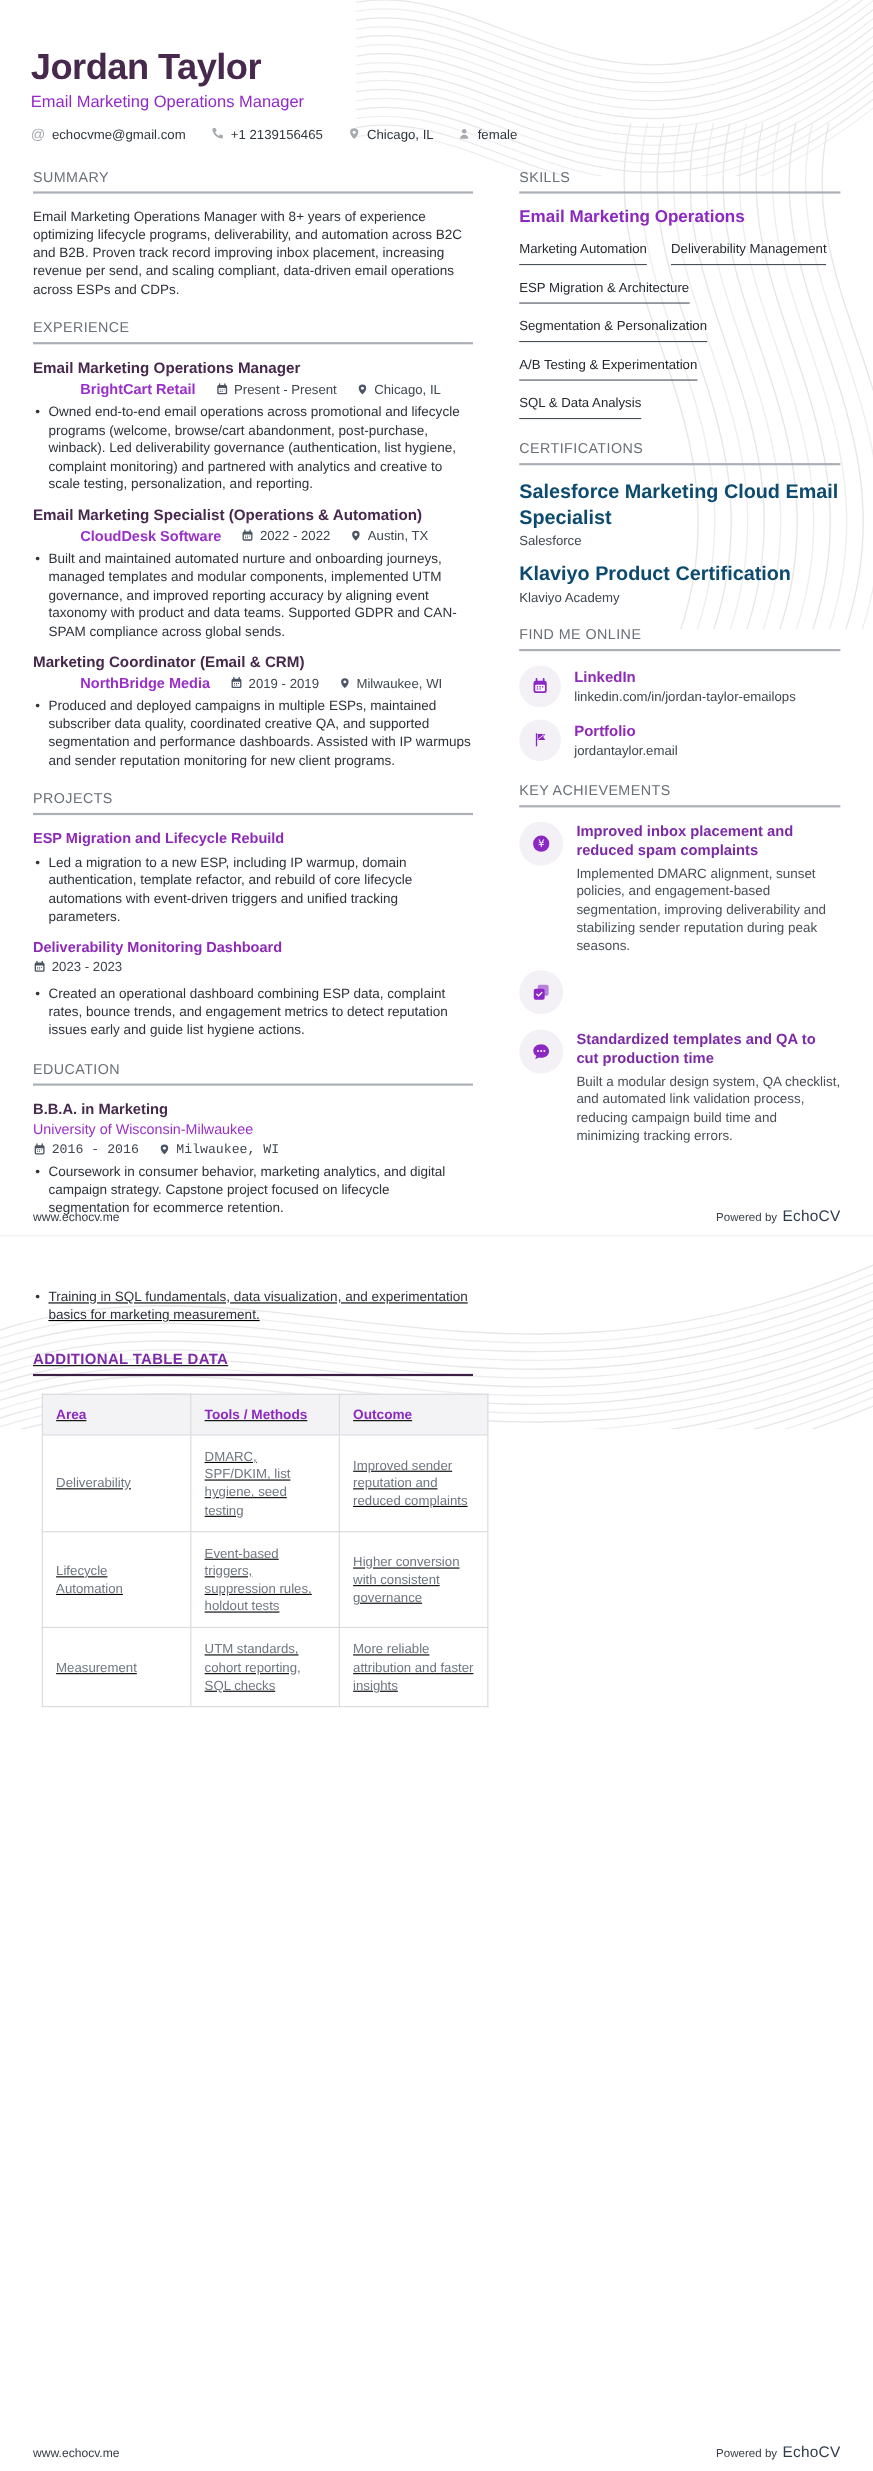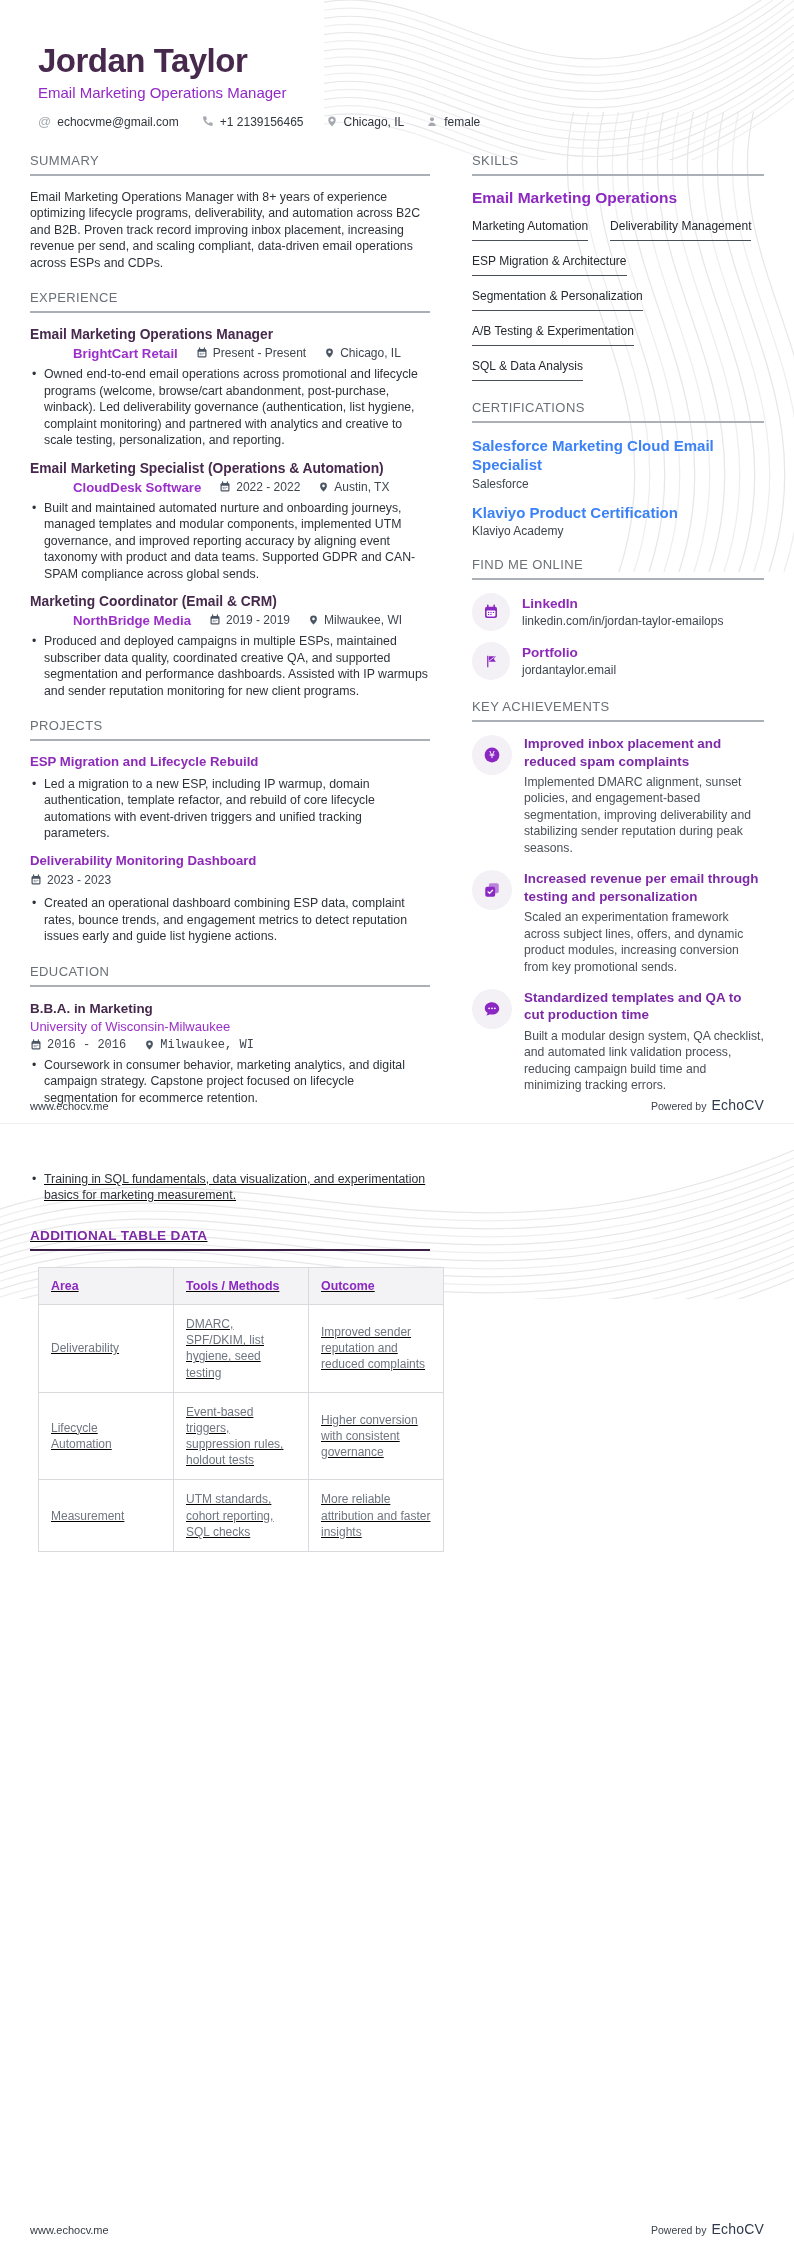--- a/index.html
+++ b/index.html
@@ -6,21 +6,21 @@
   body{width:794px;font-family:"Liberation Sans","DejaVu Sans",sans-serif;-webkit-font-smoothing:antialiased;}
   .page{position:relative;width:794px;height:1123px;background:#fff;overflow:hidden;}
   .page + .page{border-top:1px solid #efeff2;text-decoration:underline;}
   .decor{position:absolute;z-index:0;pointer-events:none;}
   #waves-p1{top:0;right:0;}
   #waves-p1b{top:112px;right:0;}
   #waves-p2{top:0;left:0;}
   .content{position:relative;z-index:1;}
 
   
-  .header{padding:44px 30px 0 38px;}
+  .header{padding:44px 30px 0 28px;}
   .cand-name{margin:0;font-size:33px;line-height:1.05;font-weight:700;color:#46294c;letter-spacing:-.5px;}
   .cand-title{margin-top:5px;font-size:15px;font-weight:500;color:#9228c6;}
   .contact-row{display:flex;align-items:center;gap:22px;margin-top:14px;font-size:12px;color:#30363d;}
   .c-item{display:inline-flex;align-items:center;gap:6px;}
   .cicon{color:#a6aab0;display:inline-flex;align-items:center;font-size:13px;line-height:1;}
   .cicon svg{display:block;}
 
   
   .cols{display:flex;gap:42px;padding:24px 30px 0 30px;}
   .col-left{width:400px;flex:none;}
@@ -28,42 +28,42 @@
 
   .sec{margin-bottom:19px;}
   .sec-h{font-size:13px;letter-spacing:.4px;color:#6a7077;border-bottom:2px solid #abafb6;padding-bottom:6px;margin-bottom:13px;font-weight:500;}
 
   .body-txt{font-size:12.3px;line-height:1.34;color:#2e333a;}
   .bullet{position:relative;padding-left:14px;font-size:12.3px;line-height:1.34;color:#2e333a;margin-top:5px;}
   .bullet::before{content:"•";position:absolute;left:2px;top:0;color:#2e333a;}
 
   .job{margin-bottom:11px;}
   .job-title{font-size:13.8px;font-weight:700;color:#46294c;line-height:1.25;}
-  .job-sub{display:flex;flex-wrap:wrap;align-items:flex-start;gap:6px 18px;margin-top:3px;padding-left:43px;}
+  .job-sub{display:flex;flex-wrap:wrap;align-items:center;gap:6px 18px;margin-top:3px;padding-left:43px;}
   .company{font-size:13.2px;font-weight:600;color:#9a2fc9;}
   .meta{display:inline-flex;align-items:center;gap:5px;font-size:12px;color:#3f4650;}
   .micon{color:#4b5563;display:inline-flex;}
   .micon svg{display:block;}
 
   .proj{margin-bottom:11px;}
   .proj-title{font-size:13.2px;font-weight:600;color:#8d2bb8;line-height:1.25;}
   .proj-meta{margin-top:3px;}
 
   .edu{margin-bottom:11px;}
   .edu-degree{font-size:13.4px;font-weight:600;color:#46294c;line-height:1.3;}
   .edu-school{font-size:13px;font-weight:500;color:#9a2fc9;margin-top:2px;}
   .edu-meta{display:flex;gap:18px;margin-top:4px;font-family:Liberation Mono, monospace;}
 
   
   .skill-group{font-size:15.5px;font-weight:700;color:#8d28c0;margin:2px 0 12px 0;}
   .skills-grid{display:flex;flex-wrap:wrap;column-gap:22px;row-gap:13px;}
   .skill{font-size:12px;color:#24292f;border-bottom:1.6px solid #4a505a;padding-bottom:7px;white-space:nowrap;}
 
   .cert{margin-bottom:12px;}
-  .cert-name{font-size:15px;font-weight:600;color:#3b82f6;line-height:1.3;}
+  .cert-name{font-size:18px;font-weight:600;color:#0c4a6e;line-height:1.3;}
   .cert-issuer{font-size:12px;color:#3f4650;margin-top:2px;}
 
   .find-item{display:flex;align-items:center;gap:12px;margin-bottom:11px;}
   .icon-circle{width:38px;height:38px;border-radius:50%;background:#f3f1f6;flex:none;display:flex;align-items:center;justify-content:center;color:#8b27c2;}
   .icon-circle svg{display:block;}
   .find-label{font-size:13.6px;font-weight:600;color:#8d2bb8;line-height:1.2;}
   .find-url{font-size:12px;color:#3f4650;margin-top:2px;}
 
   .ach{display:flex;gap:12px;margin-bottom:14px;}
   .ach .icon-circle{width:40px;height:40px;}
@@ -427,24 +427,20 @@
           </div>
 
           <div class="ach">
             <span class="icon-circle">
                 <svg width="18" height="18" viewBox="0 0 20 20">
                   <rect x="6.5" y="2.5" width="11" height="11" rx="2" fill="currentColor" opacity=".55"></rect>
                   <rect x="2.5" y="6.5" width="11" height="11" rx="2" fill="currentColor"></rect>
                   <path d="m5.6 12 1.7 1.7 3.3-3.4" stroke="#fff" stroke-width="1.4" fill="none" stroke-linecap="round"></path>
                 </svg>
               </span>
-            <span>
-              <div class="ach-title">Increased revenue per email through testing and personalization</div>
-              <div class="ach-text">Scaled an experimentation framework across subject lines, offers, and dynamic product modules, increasing conversion from key promotional sends.</div>
-            </span>
           </div>
 
           <div class="ach">
             <span class="icon-circle">
                 <svg width="18" height="18" viewBox="0 0 20 20">
                   <path fill="currentColor" d="M10 2.5c-4.4 0-8 2.9-8 6.6 0 2.1 1.2 4 3.1 5.2-.1.9-.5 2-1.4 2.9 1.6-.1 3-.7 3.9-1.3.8.2 1.6.3 2.4.3 4.4 0 8-2.9 8-6.6S14.4 2.5 10 2.5z"></path>
                   <g fill="#fff">
                     <circle cx="6.8" cy="9.3" r="1"></circle>
                     <circle cx="10" cy="9.3" r="1"></circle>
                     <circle cx="13.2" cy="9.3" r="1"></circle>

